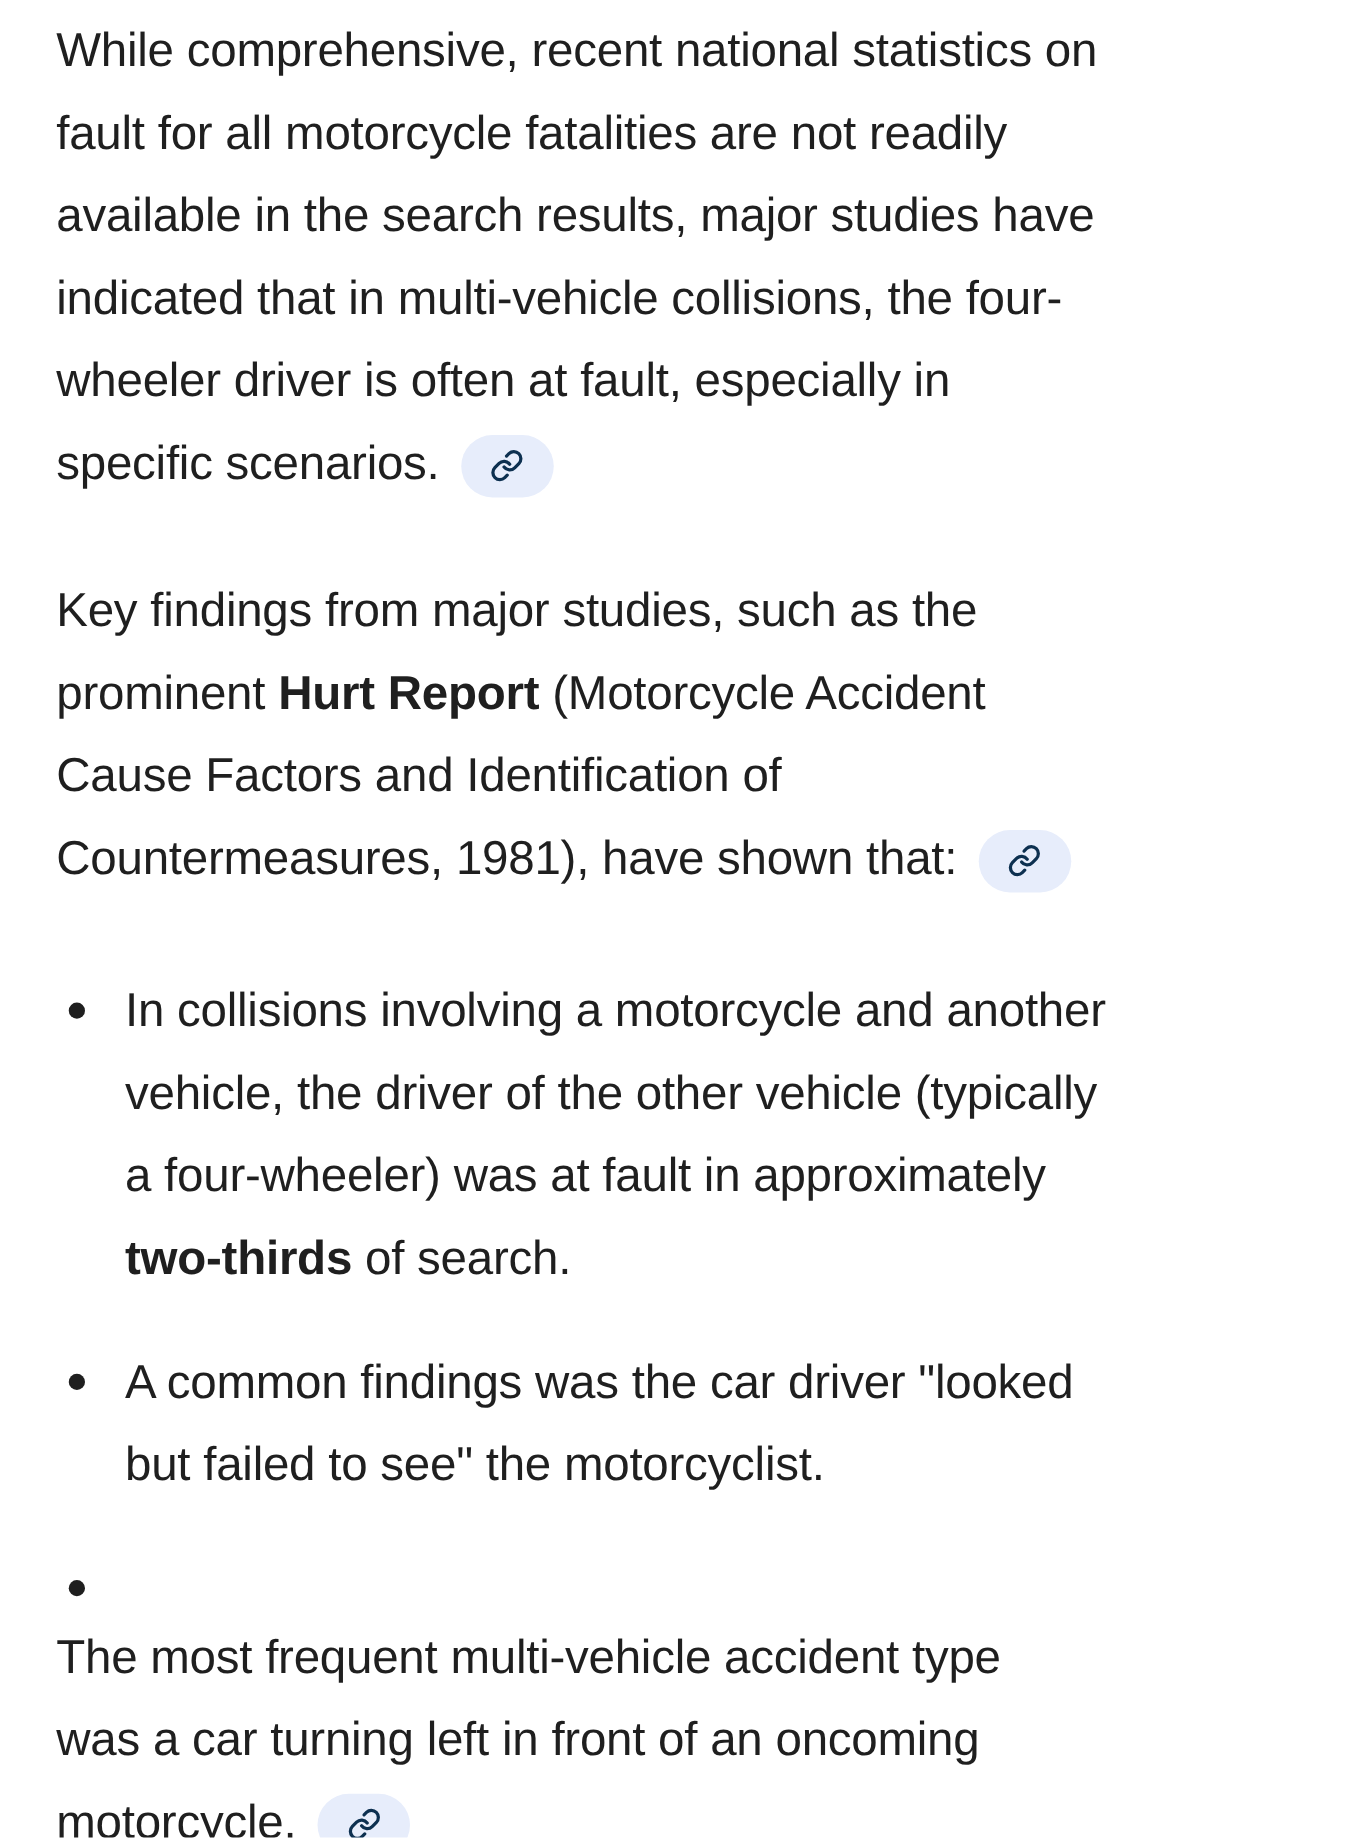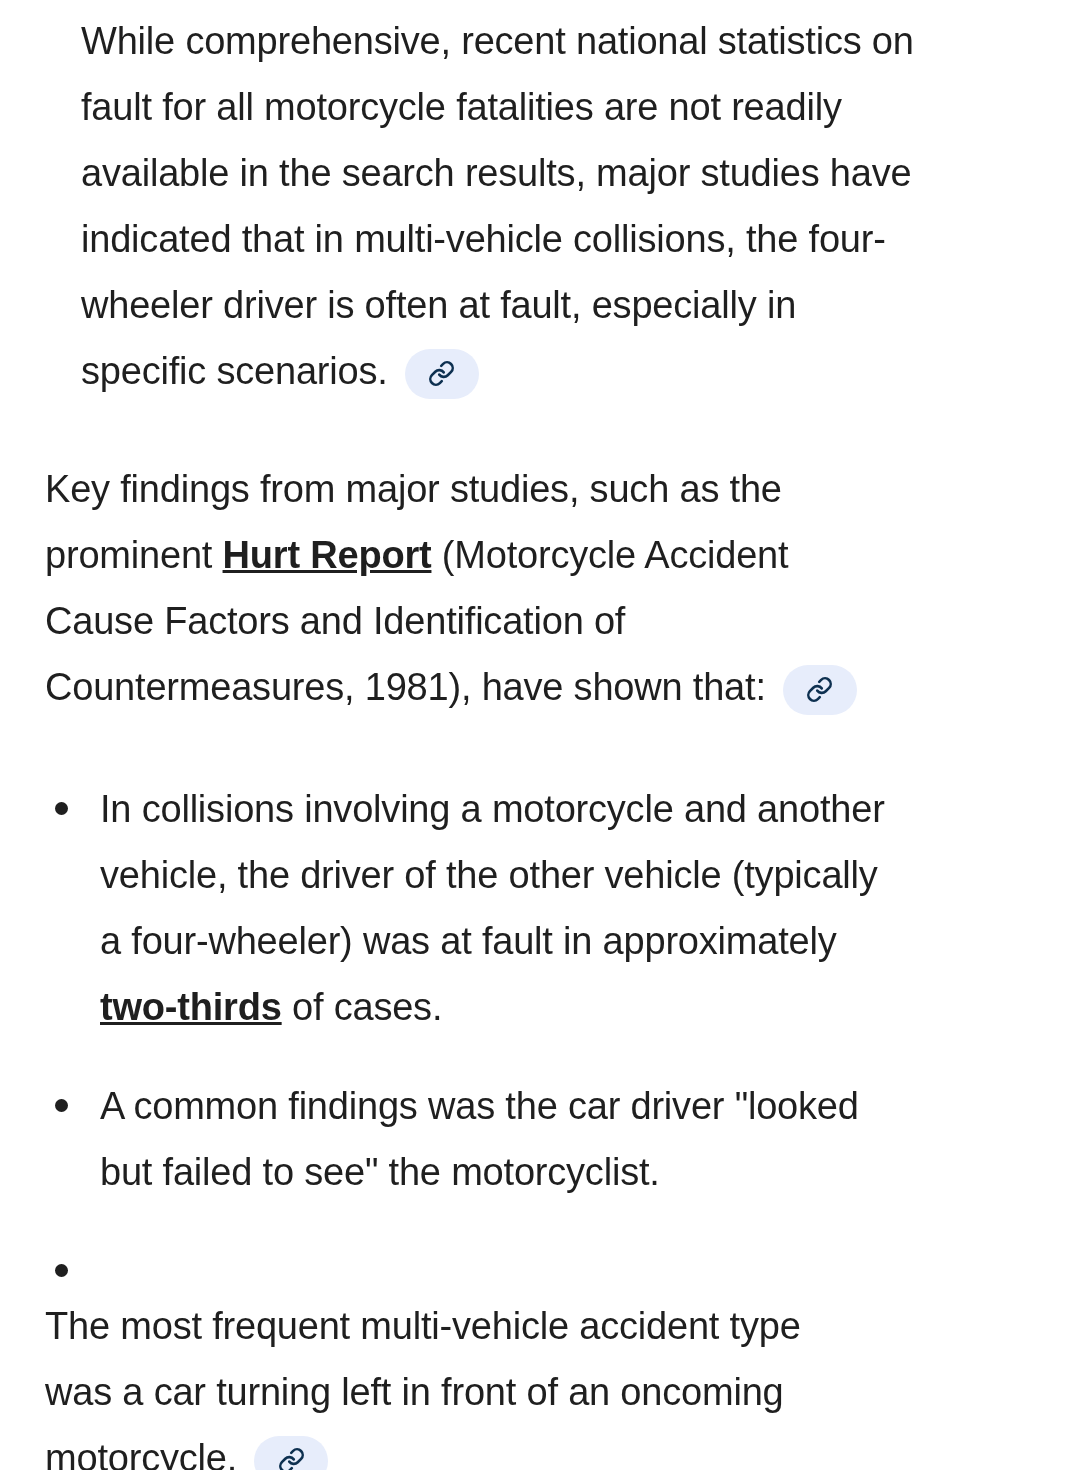--- a/index.html
+++ b/index.html
@@ -20,23 +20,23 @@
     padding: 8px 45px 0 45px;
     color: var(--text-color);
   }
   .para {
     font-size: 38px;
     line-height: 66px;
     letter-spacing: -0.2px;
     white-space: pre;
     color: var(--text-color);
   }
-  .para.p1 { margin-bottom: 52px; margin-left: 36px; }
+  .para.p1 { margin-bottom: 52px; }
   .para.p2 { margin-bottom: 56px; }
-  .b, .rich .b { font-weight: 700; text-decoration: underline; }
+  .b, .rich .b { font-weight: 700; }
   ul.bullet-list {
     list-style: none;
   }
   ul.bullet-list > li {
     display: flex;
     margin-bottom: 33px;
     justify-content: flex-end;
   }
   ul.bullet-list > li:last-child { margin-bottom: 0; flex-direction: column; }
   .dot-col {
@@ -105,21 +105,21 @@
       </svg></button></p>
 
 <ul class="bullet-list">
   <li>
     <span class="dot-col">
         <span class="bullet-dot"></span>
       </span>
     <div class="li-content"><span class="rich"><span>In collisions involving a motorcycle and another
 vehicle, the driver of the other vehicle (typically
 a four-wheeler) was at fault in approximately
-</span><span class="b">two-thirds</span><span> of cases.</span></span></div>
+</span><span class="b">two-thirds</span><span> of search.</span></span></div>
   </li>
   <li>
     <span class="dot-col">
         <span class="bullet-dot"></span>
       </span>
     <div class="li-content"><span class="rich"><span>A common findings was the car driver "looked
 but failed to see" the motorcyclist.</span></span></div>
   </li>
   <li>
     <span class="dot-col">

